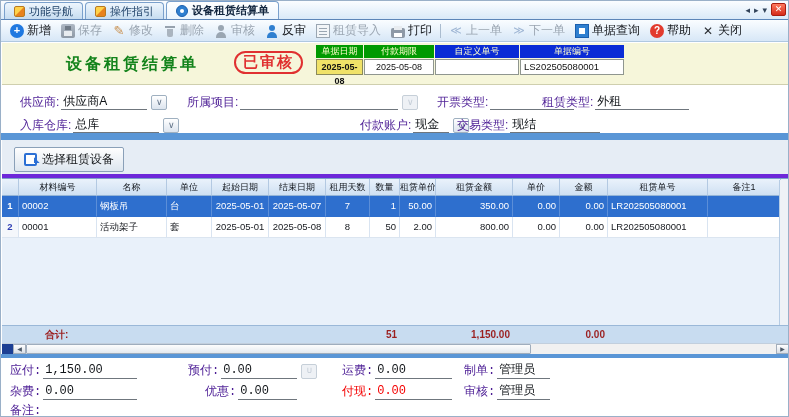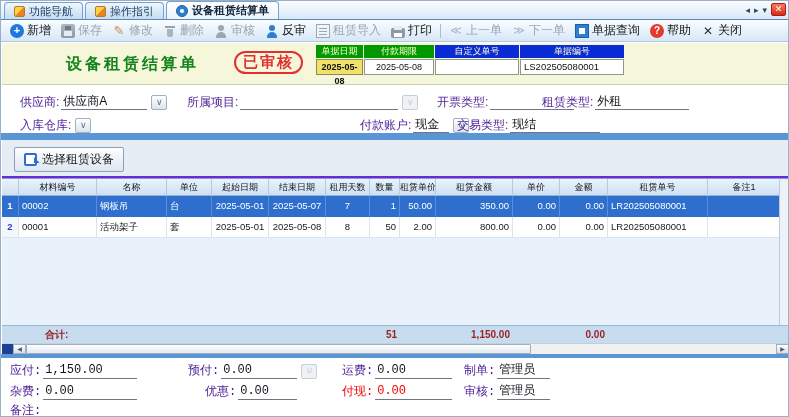--- a/index.html
+++ b/index.html
@@ -72,21 +72,21 @@
   .flb { font-size:12px; color:#4c1d95; line-height:16px; }
   .uv { display:inline-block; border-bottom:1px solid #6f767d; height:16px; font-size:12px; line-height:15px; padding:0 2px; color:#101418; }
   .dd { width:16px; height:15px; border:1px solid #9fb0c0; background:linear-gradient(#ffffff,#dce4ee); color:#5f7186;
     font-size:9px; line-height:12px; text-align:center; border-radius:2px; margin-left:2px; }
   .dd.dis { color:#c3ccd6; background:#eef1f5; border-color:#c6cfd8; }
 
   
   .band { position:absolute; left:0; width:789px; background:#5a96d6; }
   .band1 { top:132px; height:7px; }
   .band2 { top:353px; height:4px; }
-  .btnstrip { position:absolute; left:1px; top:139px; width:787px; height:38px; background:#e6edf5; border-bottom:2px solid #6d28d9; }
+  .btnstrip { position:absolute; left:1px; top:139px; width:787px; height:38px; background:#e6edf5; border-bottom:4px solid #6d28d9; }
   .selbtn { position:absolute; left:12px; top:7px; display:flex; align-items:center; gap:5px; padding:3px 9px;
     border:1px solid #8aa0b8; border-radius:2px; background:linear-gradient(#fefefe,#dde6ef); font-size:12px; color:#14171a; }
   .seleq-ico { width:13px; height:13px; border:2px solid #2b6fd4; border-radius:2px; position:relative; background:#fff; }
   .seleq-ico::after { content:""; position:absolute; right:-3px; bottom:-3px; border:4px solid transparent; border-top-color:#2b6fd4; transform:rotate(45deg); }
 
   
   .grid { position:absolute; left:1px; top:177px; width:787px; height:176px; background:#84cc16; display:flex; flex-direction:column; border-top:1px solid #7da2c8; }
   .g-head, .g-row, .g-total { display:flex; flex:none; }
   .gc { flex:none; overflow:hidden; white-space:nowrap; }
   .c0{width:17px}.c1{width:78px}.c2{width:70px}.c3{width:45px}.c4{width:57px}.c5{width:57px}.c6{width:44px}
@@ -229,20 +229,21 @@
     <div class="fg" style="left:540px; top:7px;">
       <span class="flb">租赁类型:</span>
       <span class="uv" style="width:94px;">外租</span>
     </div>
     <div class="fg" style="left:435px; top:7px;">
       <span class="flb">开票类型:</span>
       <span class="uv" style="width:84px;"></span>
     </div>
     <div class="fg" style="left:18px; top:30px;">
       <span class="flb">入库仓库:</span>
+      <span class="uv" style="width:86px;">总库</span>
       <span class="dd">∨</span>
     </div>
     <div class="fg" style="left:213px; top:30px;margin-top:29px;">
       <span class="flb">经手人:</span>
       <span class="uv" style="width:93px;"></span>
       <span class="dd dis">∨</span>
     </div>
     <div class="fg" style="left:358px; top:30px;align-items:flex-end;">
       <span class="flb">付款账户:</span>
       <span class="uv" style="width:36px;">现金</span>

